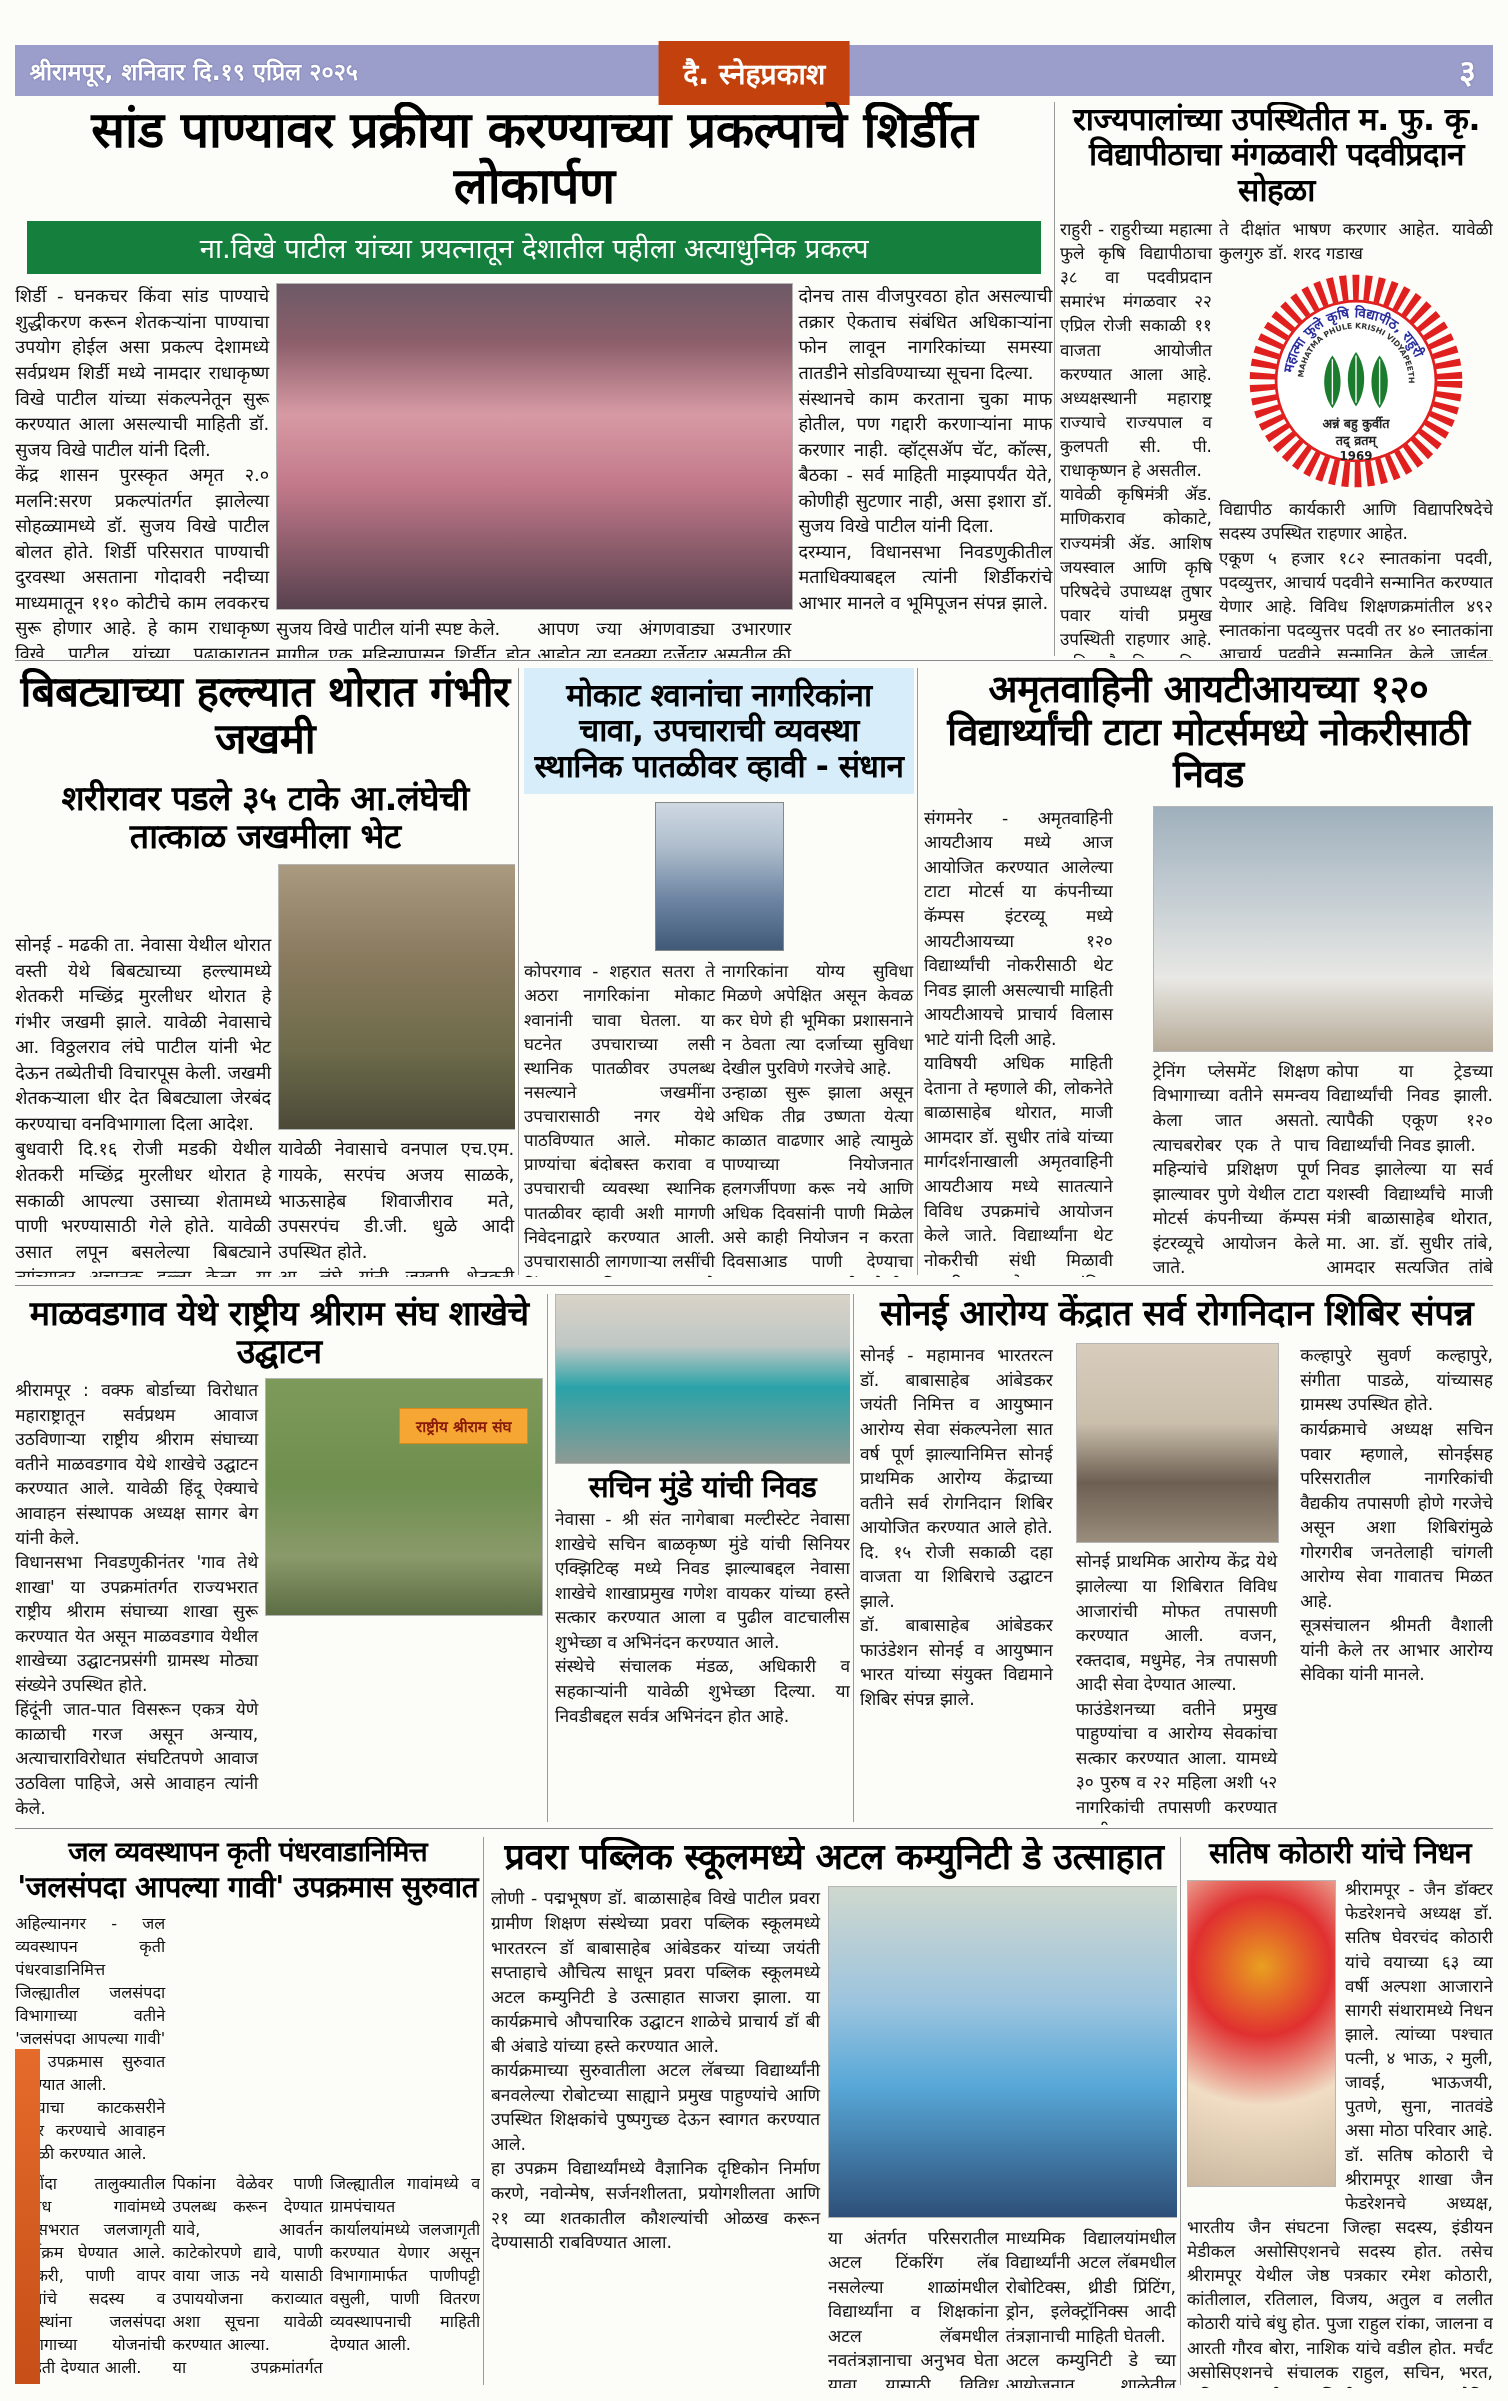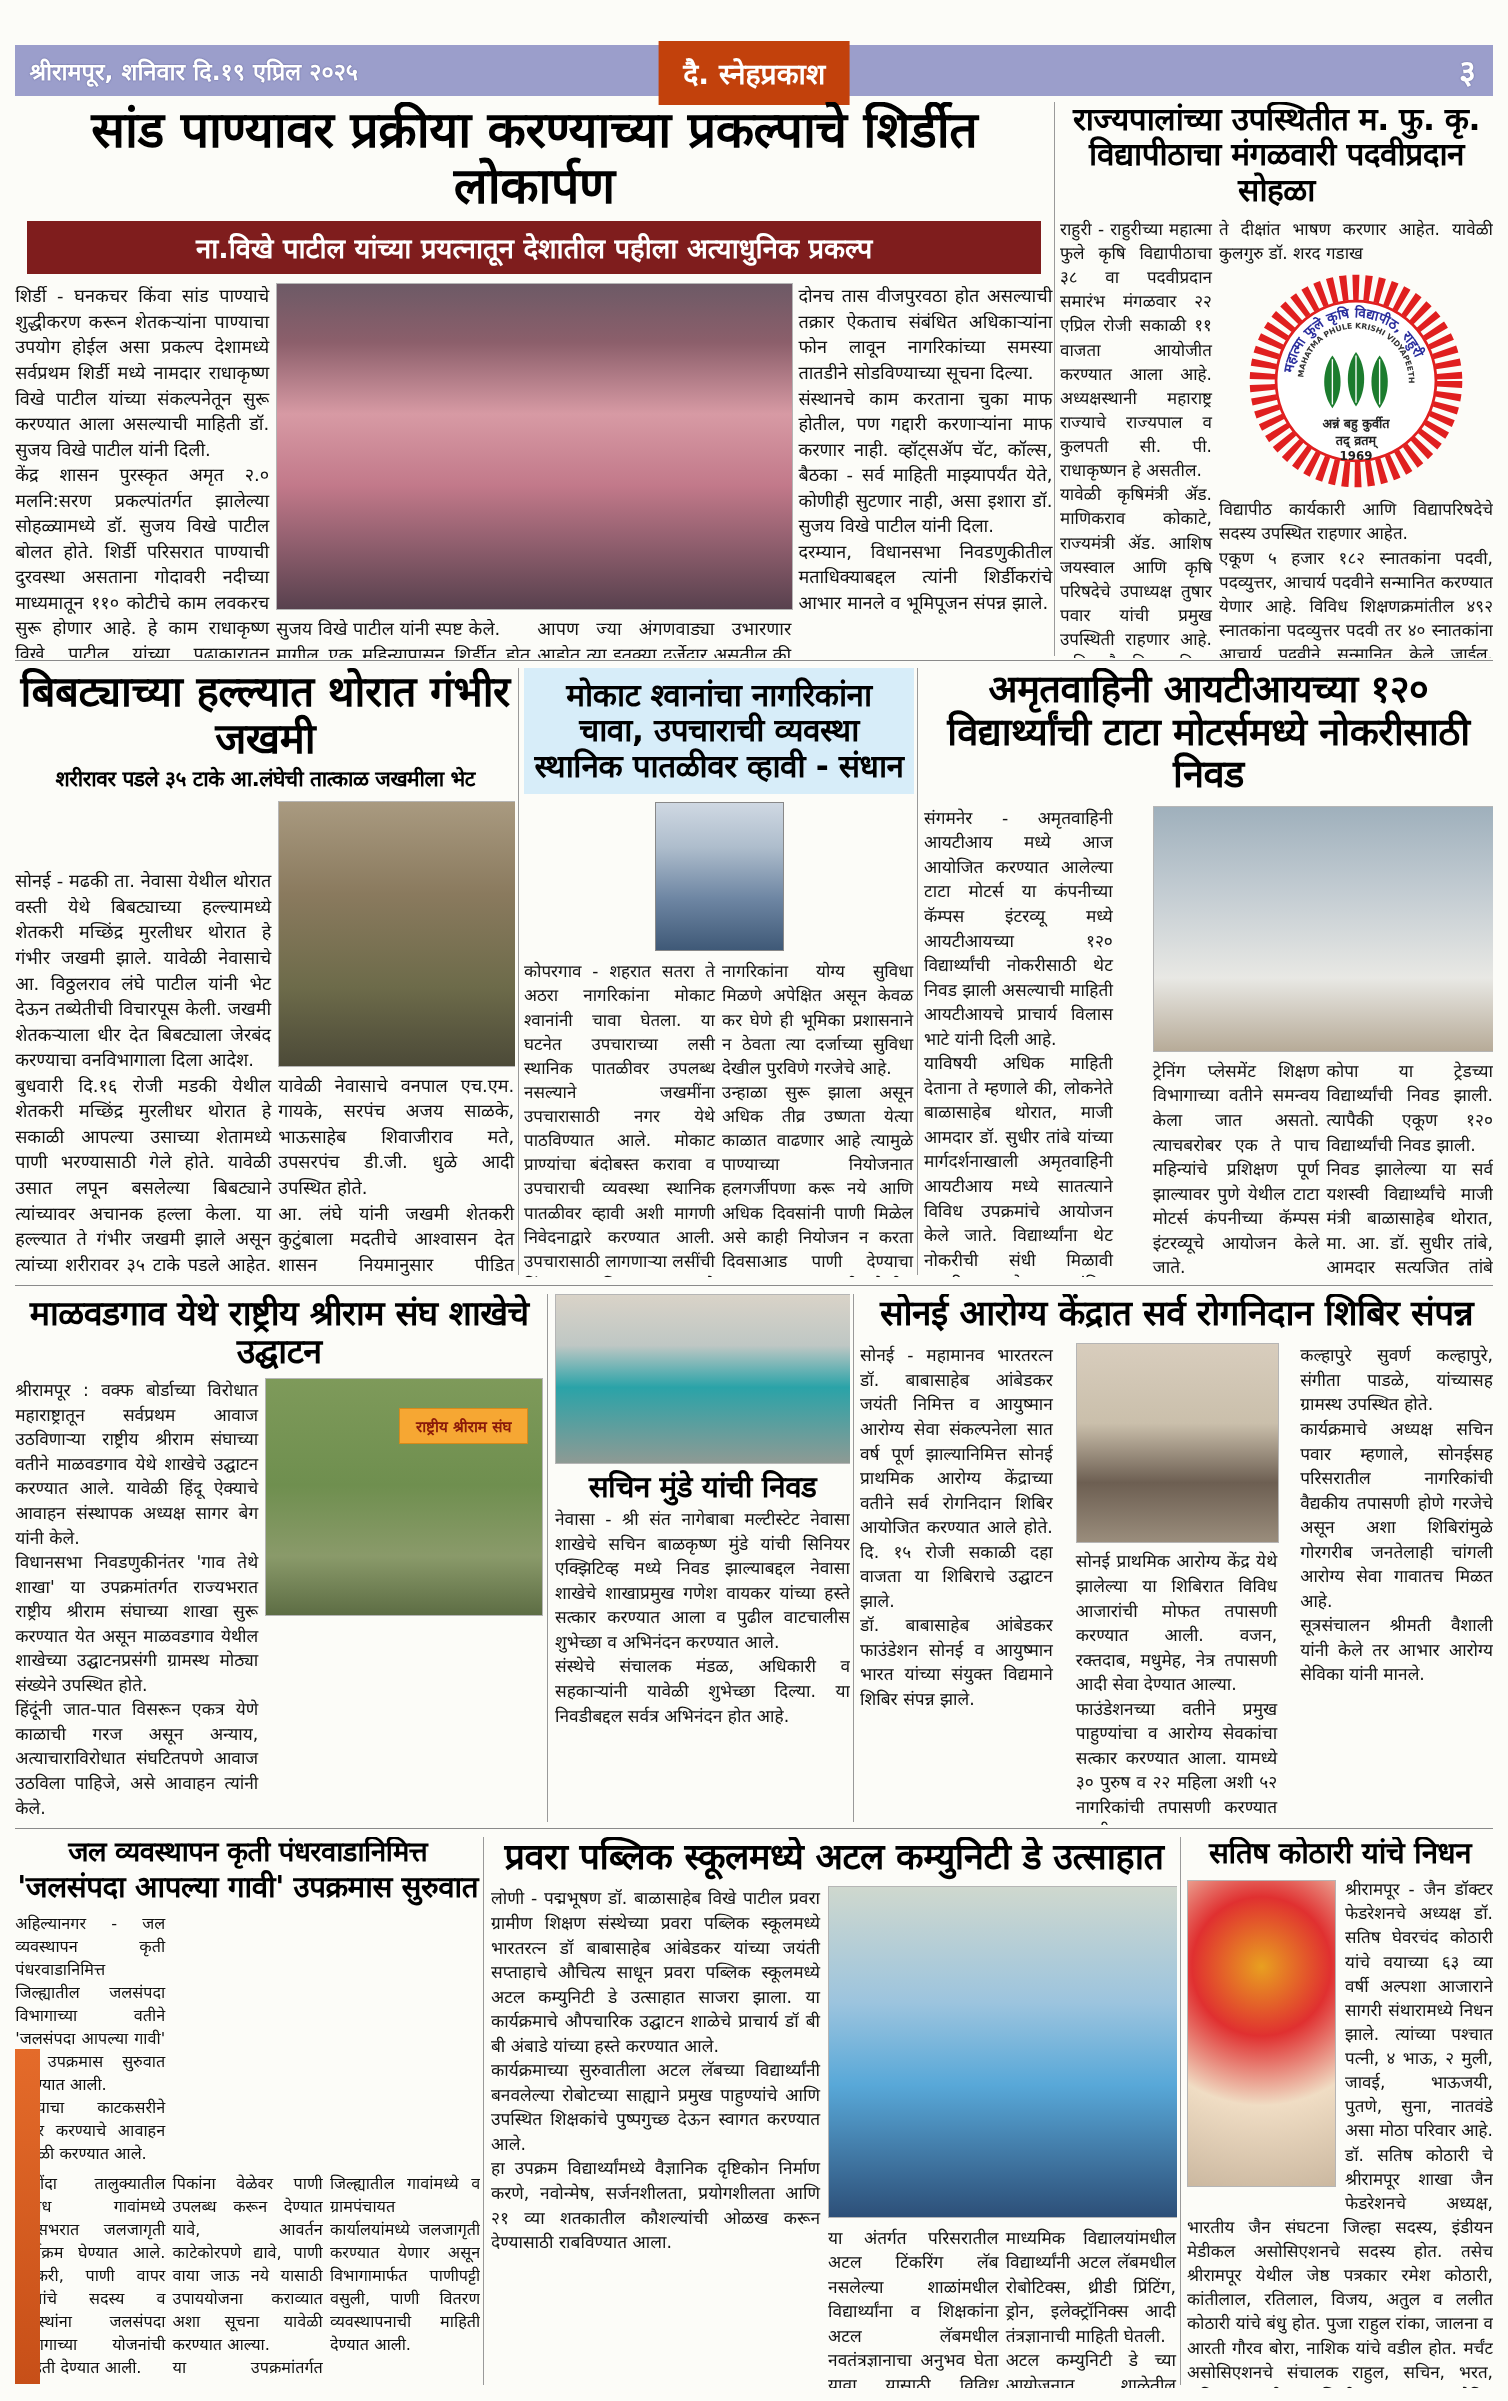--- a/index.html
+++ b/index.html
@@ -15,21 +15,21 @@
   
   .article{position:absolute;overflow:hidden;}
   .hl{font-weight:bold;color:#000;text-align:center;line-height:1.12;letter-spacing:-0.5px;}
   .body{font-size:18px;line-height:1.42;text-align:justify;white-space:pre-line;}
   .photo{background:#b9b4a8;border:0.5px solid #b5b5b5;position:relative;overflow:hidden;}
   .vrule{position:absolute;width:1px;background:#9a9a9a;}
   .hrule{position:absolute;left:15.2px;width:1478px;height:1px;background:#8a8a8a;}
   .flexrow{display:flex;gap:7.1px;}
   
   .hl-main{font-size:50px;}
-  .subbar{background:#7f1d1d;color:#fff;font-size:27.4px;font-weight:bold;text-align:center;
+  .subbar{background:#15803d;color:#fff;font-size:27.4px;font-weight:normal;text-align:center;
           padding:8.1px 0;margin:7.1px 12.2px 0 12.2px;}
   .hl-box{background:#d7edf9;padding:10.2px 6.1px;font-size:31.5px;}
   .twocol{column-count:2;column-gap:7.1px;}
   .threecol{column-count:3;column-gap:7.1px;}
   
   .ph-shirdi{background:linear-gradient(180deg,#6d5a66 0%,#8c5f6b 18%,#d79aa4 40%,#c2798a 62%,#58414e 100%);}
   .ph-leopard{background:linear-gradient(180deg,#a99a80 0%,#8a7a5e 35%,#6d6b4a 70%,#4c4a38 100%);}
   .ph-dogman{background:linear-gradient(180deg,#cfd8e2 0%,#aebdcc 30%,#6e86a3 65%,#3f5977 100%);border:1px solid #888;}
   .ph-iti{background:linear-gradient(180deg,#9fb0bc 0%,#c3ccd2 35%,#e8e8e4 70%,#b7ab98 100%);}
   .ph-shriram{background:linear-gradient(180deg,#7e9a5a 0%,#6f8f4f 45%,#8a9a6a 75%,#5d6d44 100%);}
@@ -118,21 +118,21 @@
         <div class="body" style="font-size:17px;">विद्यापीठ कार्यकारी आणि विद्यापरिषदेचे सदस्य उपस्थित राहणार आहेत.
 एकूण ५ हजार १८२ स्नातकांना पदवी, पदव्युत्तर, आचार्य पदवीने सन्मानित करण्यात येणार आहे. विविध शिक्षणक्रमांतील ४९२ स्नातकांना पदव्युत्तर पदवी तर ४० स्नातकांना आचार्य पदवीने सन्मानित केले जाईल. यावेळी यशस्वी स्नातकांना मान्यवरांच्या हस्ते सुवर्ण पदके आणि रोख पारितोषिके प्रदान करून गौरविण्यात येणार आहे.</div>
       </div>
     </div>
   </div>
 
   <div class="hrule" style="top:660px;"></div>
 
   <div class="article" style="left:15.2px;top:668px;width:500px;height:609px;">
     <div class="hl" style="font-size:42px;">बिबट्याच्या हल्ल्यात थोरात गंभीर जखमी</div>
-    <div class="hl" style="font-size:21px;font-weight:bold;margin-top:6px;">शरीरावर पडले ३५ टाके आ.लंघेची तात्काळ जखमीला भेट</div>
+    <div class="hl" style="font-size:34px;font-weight:bold;margin-top:17px;">शरीरावर पडले ३५ टाके आ.लंघेची तात्काळ जखमीला भेट</div>
     <div class="flexrow" style="margin-top:9.1px;align-items:flex-end;">
       <div class="body" style="width:256px;">सोनई - मढकी ता. नेवासा येथील थोरात वस्ती येथे बिबट्याच्या हल्ल्यामध्ये शेतकरी मच्छिंद्र मुरलीधर थोरात हे गंभीर जखमी झाले. यावेळी नेवासाचे आ. विठ्ठलराव लंघे पाटील यांनी भेट देऊन तब्येतीची विचारपूस केली. जखमी शेतकऱ्याला धीर देत बिबट्याला जेरबंद करण्याचा वनविभागाला दिला आदेश.
 बुधवारी दि.१६ रोजी मडकी येथील शेतकरी मच्छिंद्र मुरलीधर थोरात हे सकाळी आपल्या उसाच्या शेतामध्ये पाणी भरण्यासाठी गेले होते. यावेळी उसात लपून बसलेल्या बिबट्याने त्यांच्यावर अचानक हल्ला केला. या हल्ल्यात ते गंभीर जखमी झाले असून त्यांच्या शरीरावर ३५ टाके पडले आहेत. त्यामुळे परिसरात भीतीचे वातावरण पसरले आहे.
 घटनेची माहिती मिळताच तालुक्यातील अधिकाऱ्यांनी घटनास्थळी भेट देऊन पंचनामा केला.</div>
       <div style="width:236px;">
         <div class="photo ph-leopard" style="width:100%;height:264px;"></div>
         <div class="body" style="margin-top:6.1px;">यावेळी नेवासाचे वनपाल एच.एम. गायके, सरपंच अजय साळके, भाऊसाहेब शिवाजीराव मते, उपसरपंच डी.जी. धुळे आदी उपस्थित होते.
 आ. लंघे यांनी जखमी शेतकरी कुटुंबाला मदतीचे आश्वासन देत शासन नियमानुसार पीडित शेतकऱ्याला तात्काळ मदत देण्याची व पिंजरा लावून बिबट्याला जेरबंद करण्याची सूचना वनविभागाला केली. यावेळी वनअधिकाऱ्यांनी तात्काळ कार्यवाही सुरू केली.</div>
       </div>
     </div>

